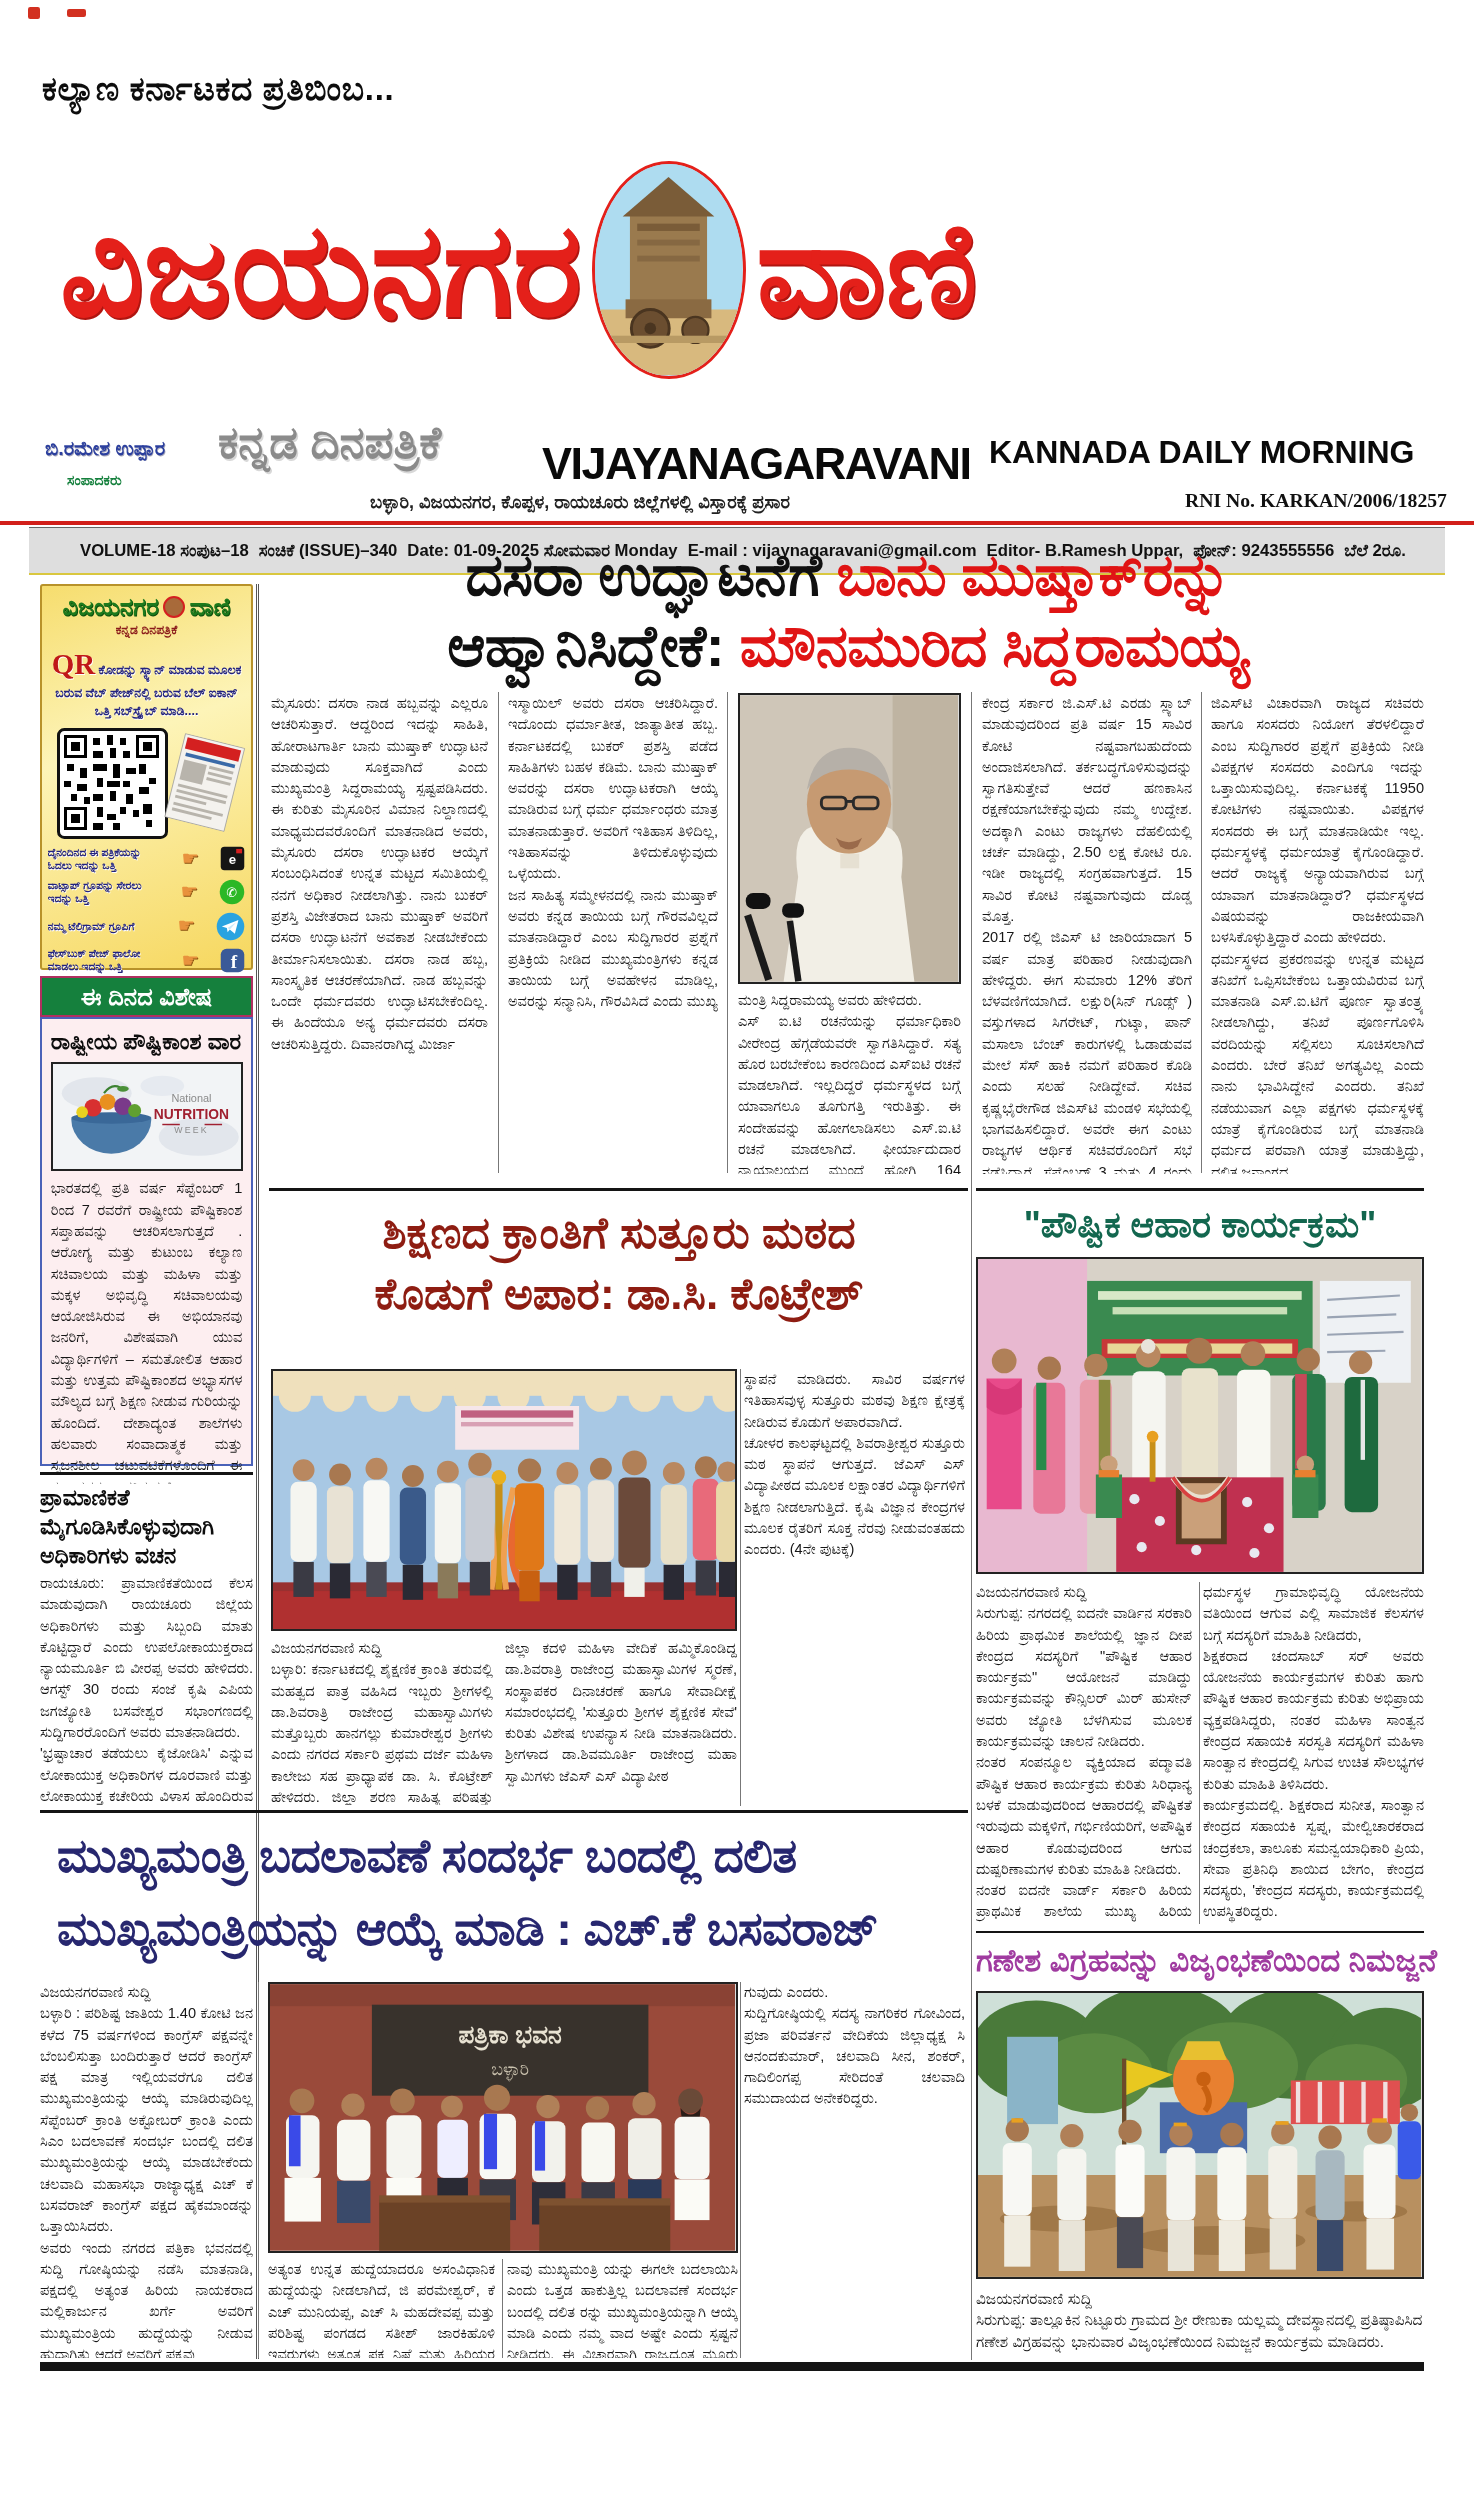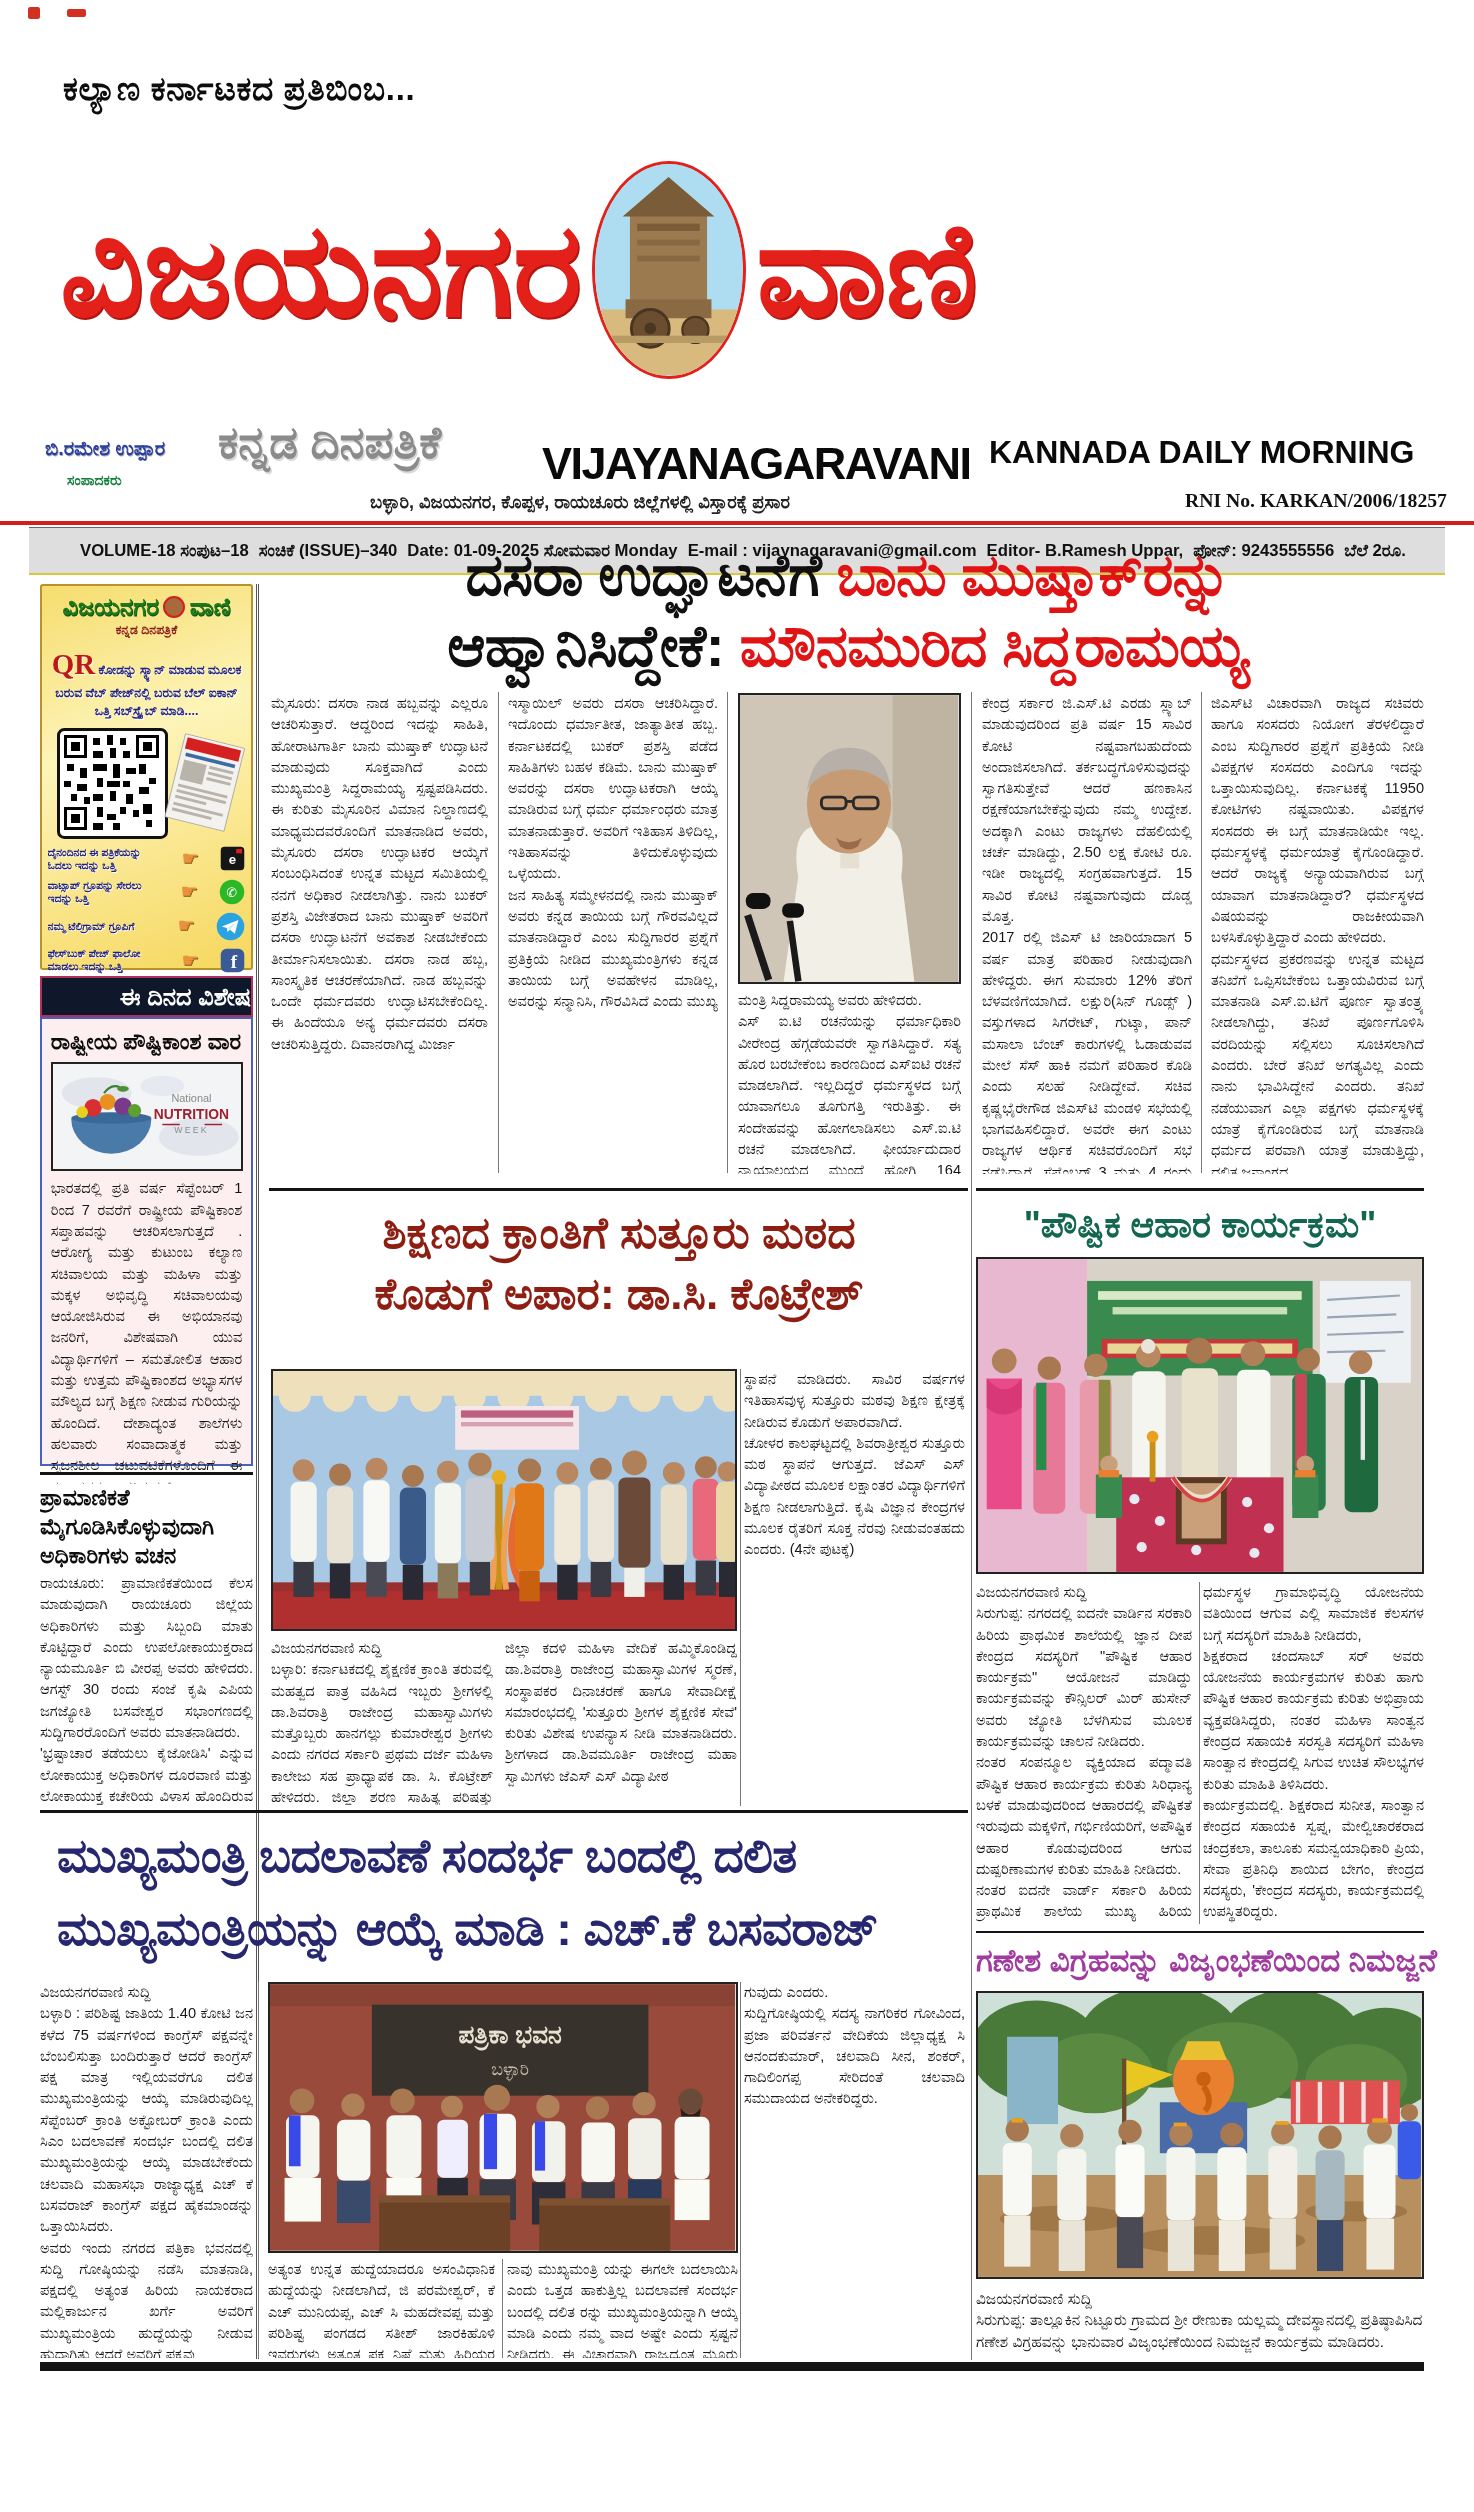--- a/index.html
+++ b/index.html
@@ -46,21 +46,21 @@
   .npthumb { transform:rotate(14deg); }
   .ad-row { display:flex; align-items:center; gap:21px; margin-top:6.6px; }
   .ad-row-label { font-size:10.6px; font-weight:900; color:#23237e; text-shadow:0.7px 0.7px 0 #fff; flex:1; line-height:1.25; }
   .pointer { font-size:19.7px; color:#e8923d; text-shadow:0.7px 0.7px 0 #8a5010; line-height:1; }
   .ad-band { margin-top:7.3px; background:#1b1464; border:1.5px solid #3a30a0; border-radius:4.4px;
     padding:5.1px 2.9px; text-align:center; }
   .ad-band-l1 { font-size:14.6px; font-weight:900; color:#ffd84d; }
   .ad-band-l2 { font-size:21px; font-weight:900; color:#ffffff; margin-top:2.2px; letter-spacing:1.5px; }
 
   
-  .pinkband { background:#0f172a; border:2.2px solid #b03060; display:flex; align-items:center; justify-content:flex-end; }
+  .pinkband { background:#15803d; border:2.2px solid #b03060; display:flex; align-items:center; justify-content:center; }
   .pinkband span { font-size:24px; font-weight:900; color:#fff; }
   .special { background:#fdeef0; border:2.2px solid #4a62b8; padding:8.7px 8.7px; }
   .special-h { font-size:22px; font-weight:900; color:#0d0d0d; line-height:1.3; white-space:nowrap; overflow:hidden; }
   .photo-frame { border:2.2px solid #222; background:#ddd; overflow:hidden; }
   .bodytext { font-size:14.6px; line-height:1.46; text-align:justify; color:#161616; white-space:pre-line; overflow:hidden; }
   .sb-h { font-size:22px; font-weight:900; line-height:1.32; color:#0d0d0d; }
 
   
   .lead-h { text-align:center; font-weight:900; font-size:58px; line-height:1.22; letter-spacing:-0.7px; }
   .lead-h .blk { color:#101010; } .lead-h .red { color:#e01414; }
@@ -71,21 +71,21 @@
   .caption { font-size:15.3px; line-height:1.4; color:#141414; white-space:pre-line; }
 </style>
 </head>
 <body>
 
 <div id="page">
 
   <div class="abs" style="left:28px;top:7.3px;width:11.7px;height:11.7px;background:#d23020;border-radius:2.2px;"></div>
   <div class="abs" style="left:67px;top:8.7px;width:19px;height:8.7px;background:#d23020;border-radius:2.2px;"></div>
 
-  <div class="abs tagline" style="left:42px;top:70px;margin-left:21px;">ಕಲ್ಯಾಣ ಕರ್ನಾಟಕದ ಪ್ರತಿಬಿಂಬ...</div>
+  <div class="abs tagline" style="left:42px;top:70px;">ಕಲ್ಯಾಣ ಕರ್ನಾಟಕದ ಪ್ರತಿಬಿಂಬ...</div>
 
   <div class="abs" style="left:60px;top:131px;width:1092px;height:277px;display:flex;align-items:center;gap:10.2px;">
     <div class="mast-title">ವಿಜಯನಗರ</div>
     <div class="mast-oval">
       <svg width="147" height="211" viewBox="0 0 202 290">
         <rect x="0" y="0" width="202" height="290" fill="#aedcf0"></rect>
         <rect x="0" y="200" width="202" height="90" fill="#d8b97e"></rect>
         <rect x="48" y="70" width="106" height="120" fill="#9a7a4e"></rect>
         <polygon points="38,72 164,72 101,18" fill="#7a5c38"></polygon>
         <rect x="58" y="82" width="86" height="10" fill="#7a5c38"></rect>

